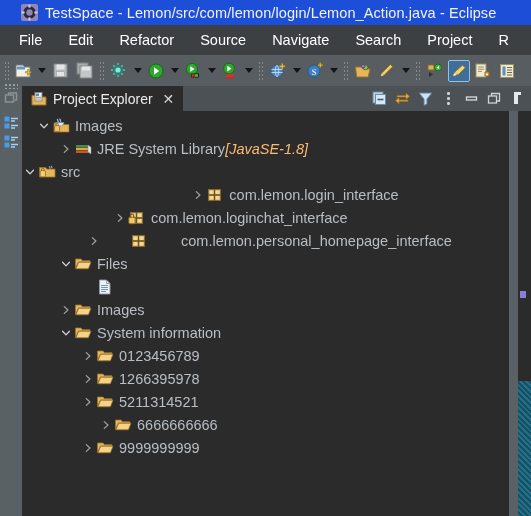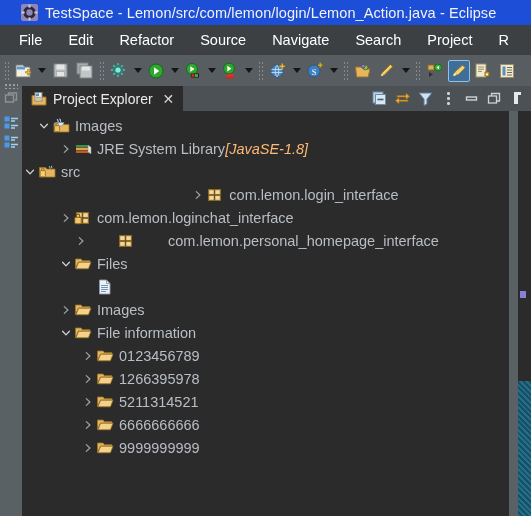--- a/index.html
+++ b/index.html
@@ -462,40 +462,40 @@
                 <rect x="2.5" y="3.5" width="12" height="11" fill="#d8b06a" stroke="#8d6a1e" stroke-width=".9"></rect>
                 <path d="M8.5 3.5v11M2.5 9h12" stroke="#6f5315" stroke-width="1.4"></path>
                 <rect x="3.6" y="4.6" width="3.8" height="3.3" fill="#f0d9a8"></rect>
                 <rect x="9.6" y="4.6" width="3.8" height="3.3" fill="#f0d9a8"></rect>
                 <rect x="3.6" y="10.1" width="3.8" height="3.3" fill="#f0d9a8"></rect>
                 <rect x="9.6" y="10.1" width="3.8" height="3.3" fill="#f0d9a8"></rect>
               </svg>
             </span>
             <span class="lbl">com.lemon.login_interface</span>
           </div>
-          <div class="row" style="padding-left: 36px;">
+          <div class="row" style="padding-left: 90px;">
             <span class="twisty">
               <svg width="10" height="10" viewBox="0 0 10 10">
                 <path d="M3.3 1.6L6.9 5 3.3 8.4" fill="none" stroke="#9aa0a6" stroke-width="1.3" stroke-linecap="round" stroke-linejoin="round"></path>
               </svg>
             </span>
             <span class="ic">
               <svg width="18" height="18" viewBox="0 0 18 18">
                 <rect x="2.5" y="3.5" width="12" height="11" fill="#d8b06a" stroke="#8d6a1e" stroke-width=".9"></rect>
                 <path d="M8.5 3.5v11M2.5 9h12" stroke="#6f5315" stroke-width="1.4"></path>
                 <rect x="3.6" y="4.6" width="3.8" height="3.3" fill="#f0d9a8"></rect>
                 <rect x="9.6" y="4.6" width="3.8" height="3.3" fill="#f0d9a8"></rect>
                 <rect x="9.6" y="10.1" width="3.8" height="3.3" fill="#f0d9a8"></rect>
                 <rect x="0.8" y="8.2" width="6.4" height="6.6" rx="1" fill="#f2c770" stroke="#7d5c10" stroke-width=".9"></rect>
                 <path d="M2.3 8.4V6.9a1.7 1.7 0 013.4 0v1.5" fill="none" stroke="#7d5c10" stroke-width="1.2"></path>
               </svg>
             </span>
             <span class="lbl">com.lemon.loginchat_interface</span>
           </div>
-          <div class="row" style="padding-left: 51px; gap: 28px;">
+          <div class="row" style="padding-left: 64px; gap: 28px;">
             <span class="twisty">
               <svg width="10" height="10" viewBox="0 0 10 10">
                 <path d="M3.3 1.6L6.9 5 3.3 8.4" fill="none" stroke="#9aa0a6" stroke-width="1.3" stroke-linecap="round" stroke-linejoin="round"></path>
               </svg>
             </span>
             <span class="ic">
               <svg width="18" height="18" viewBox="0 0 18 18">
                 <rect x="2.5" y="3.5" width="12" height="11" fill="#d8b06a" stroke="#8d6a1e" stroke-width=".9"></rect>
                 <path d="M8.5 3.5v11M2.5 9h12" stroke="#6f5315" stroke-width="1.4"></path>
                 <rect x="3.6" y="4.6" width="3.8" height="3.3" fill="#f0d9a8"></rect>
@@ -549,21 +549,21 @@
               <svg width="10" height="10" viewBox="0 0 10 10">
                 <path d="M1.6 3.3L5 6.9 8.4 3.3" fill="none" stroke="#cfd4d8" stroke-width="1.3" stroke-linecap="round" stroke-linejoin="round"></path>
               </svg>
             </span>
             <span class="ic">
               <svg width="18" height="18" viewBox="0 0 18 18">
                 <path d="M1.5 4h5.6l1.2 1.7H16v1.4H4.4L1.5 13.6z" fill="#e8b55f" stroke="#9a7424" stroke-width=".8"></path>
                 <path d="M4.6 7.2H17l-2.6 6.6H2z" fill="#f5d28a" stroke="#9a7424" stroke-width=".8"></path>
               </svg>
             </span>
-            <span class="lbl">File information</span>
+            <span class="lbl">System information</span>
           </div>
           <div class="row" style="padding-left: 58px;">
             <span class="twisty">
               <svg width="10" height="10" viewBox="0 0 10 10">
                 <path d="M3.3 1.6L6.9 5 3.3 8.4" fill="none" stroke="#9aa0a6" stroke-width="1.3" stroke-linecap="round" stroke-linejoin="round"></path>
               </svg>
             </span>
             <span class="ic">
               <svg width="18" height="18" viewBox="0 0 18 18">
                 <path d="M1.5 4h5.6l1.2 1.7H16v1.4H4.4L1.5 13.6z" fill="#e8b55f" stroke="#9a7424" stroke-width=".8"></path>
@@ -593,21 +593,21 @@
               </svg>
             </span>
             <span class="ic">
               <svg width="18" height="18" viewBox="0 0 18 18">
                 <path d="M1.5 4h5.6l1.2 1.7H16v1.4H4.4L1.5 13.6z" fill="#e8b55f" stroke="#9a7424" stroke-width=".8"></path>
                 <path d="M4.6 7.2H17l-2.6 6.6H2z" fill="#f5d28a" stroke="#9a7424" stroke-width=".8"></path>
               </svg>
             </span>
             <span class="lbl">5211314521</span>
           </div>
-          <div class="row" style="padding-left: 58px;">
+          <div class="row" style="padding-left: 76px;">
             <span class="twisty">
               <svg width="10" height="10" viewBox="0 0 10 10">
                 <path d="M3.3 1.6L6.9 5 3.3 8.4" fill="none" stroke="#9aa0a6" stroke-width="1.3" stroke-linecap="round" stroke-linejoin="round"></path>
               </svg>
             </span>
             <span class="ic">
               <svg width="18" height="18" viewBox="0 0 18 18">
                 <path d="M1.5 4h5.6l1.2 1.7H16v1.4H4.4L1.5 13.6z" fill="#e8b55f" stroke="#9a7424" stroke-width=".8"></path>
                 <path d="M4.6 7.2H17l-2.6 6.6H2z" fill="#f5d28a" stroke="#9a7424" stroke-width=".8"></path>
               </svg>

